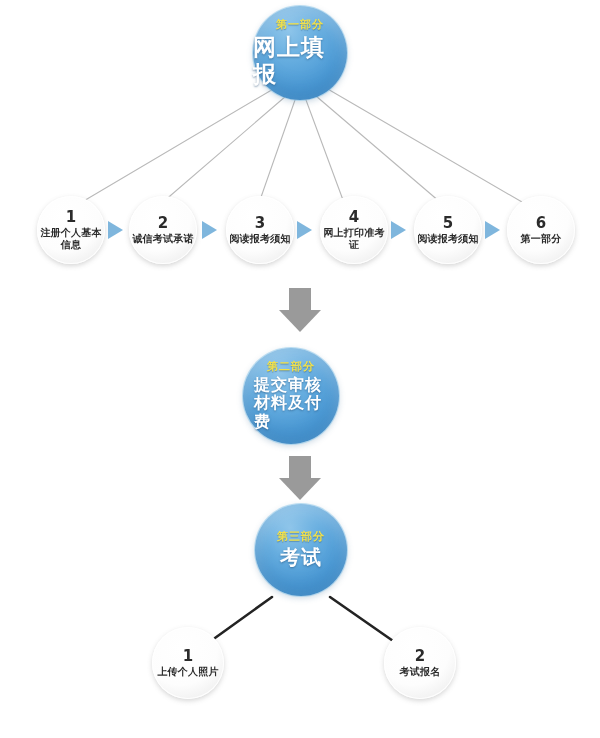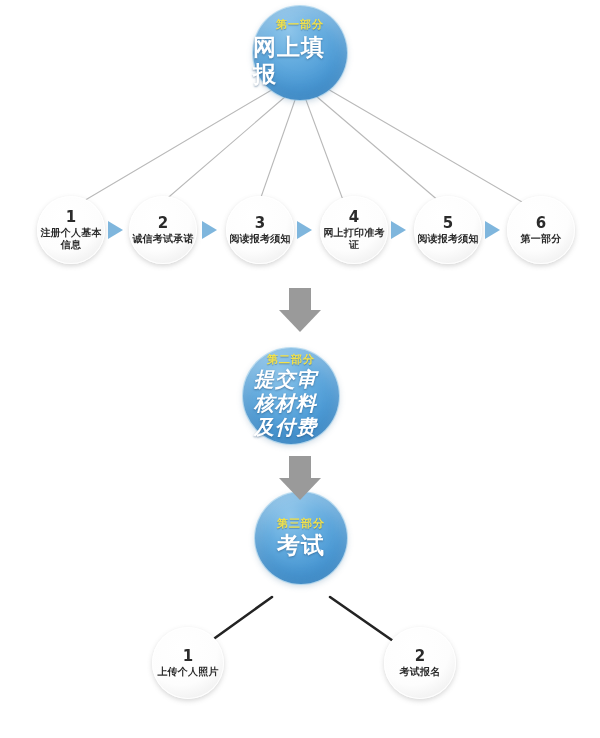--- a/index.html
+++ b/index.html
@@ -60,24 +60,24 @@
     font-weight: bold;
     line-height: 1.18;
     letter-spacing: 1px;
     text-shadow: 0 1px 2px rgba(30,70,110,0.50);
   }
 
   #part1 { left: 253px; top: 6px; width: 94px; height: 94px; }
   #part1 .part-title { font-size: 23px; }
 
   #part2 { left: 243px; top: 348px; width: 96px; height: 96px; }
-  #part2 .part-title { font-size: 20px; font-style: italic; }
-
-  #part3 { left: 255px; top: 492px; width: 92px; height: 92px; }
-  #part3 .part-title { font-size: 23px; }
+  #part2 .part-title { font-size: 16px; }
+
+  #part3 { left: 255px; top: 504px; width: 92px; height: 92px; }
+  #part3 .part-title { font-size: 20px; }
 
   
   .step-circle {
     position: absolute;
     border-radius: 50%;
     background: radial-gradient(circle at 40% 30%, #ffffff 0%, #fdfdfd 55%, #f1f1f1 80%, #e6e6e6 100%);
     box-shadow:
       0 2px 5px rgba(120,120,120,0.30),
       inset 0 0 0 1px rgba(255,255,255,0.9);
     display: flex;

